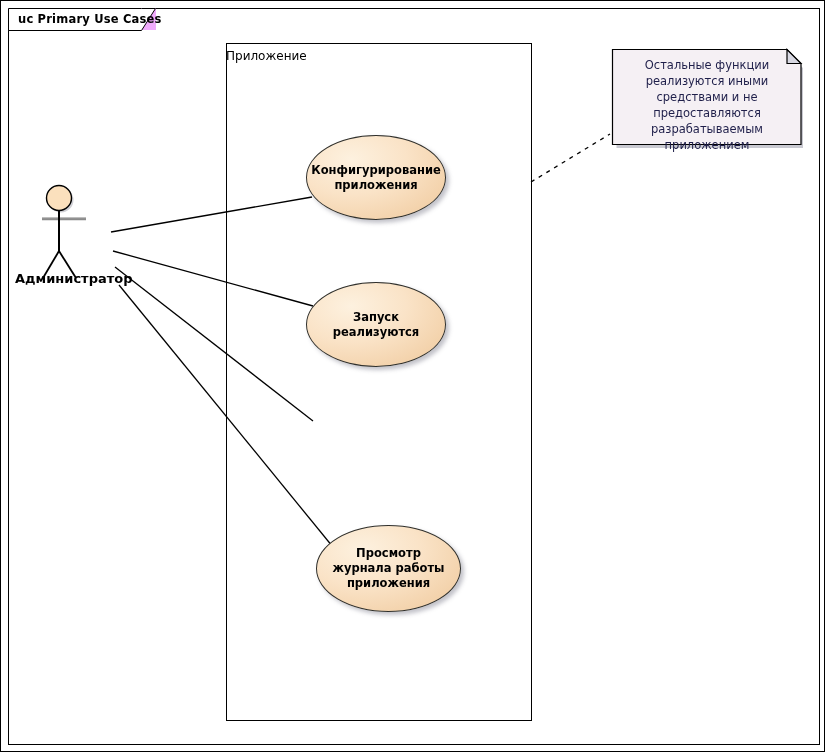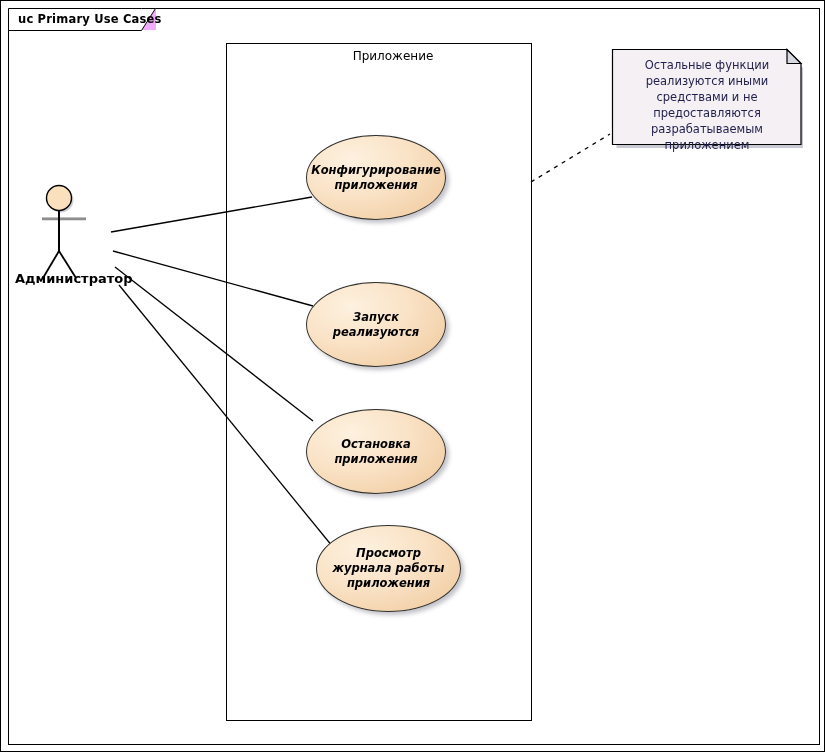--- a/index.html
+++ b/index.html
@@ -63,21 +63,21 @@
     height: 678px;
     box-sizing: border-box;
     border: 1px solid #000000;
     background: transparent;
   }
   #system-boundary-label {
     position: absolute;
     left: 225px;
     top: 48px;
     width: 334px;
-    text-align: center;
+    text-align: left;
     font-size: 12px;
     color: #000000;
   }
   
   #actor {
     position: absolute;
     left: 38px;
     top: 178px;
     width: 120px;
     height: 110px;
@@ -103,21 +103,20 @@
     align-items: center;
     justify-content: center;
     text-align: center;
   }
   .usecase-label {
     font-size: 11.5px;
     font-weight: bold;
     color: #000000;
     line-height: 15px;
     padding: 0 12px;
-    font-style: italic;
   }
   #usecase-0 { left: 305px; top: 134px; width: 140px; height: 85px; }
   #usecase-1 { left: 305px; top: 281px; width: 140px; height: 85px; }
   #usecase-2 { left: 305px; top: 408px; width: 140px; height: 85px; }
   #usecase-3 { left: 315px; top: 524px; width: 145px; height: 87px; }
   
   #note {
     position: absolute;
     left: 610px;
     top: 47px;
@@ -194,23 +193,20 @@
   <div id="actor-label">Администратор</div>
 
   <div class="usecase" id="usecase-0">
     <span class="usecase-label">Конфигурирование приложения</span>
   </div>
 
   <div class="usecase" id="usecase-1">
     <span class="usecase-label">Запуск реализуются</span>
   </div>
 
-  <div class="usecase" id="usecase-2">
-    <span class="usecase-label">Остановка приложения</span>
-  </div>
 
   <div class="usecase" id="usecase-3">
     <span class="usecase-label">Просмотр журнала работы приложения</span>
   </div>
 
   <div id="note">
     <svg width="197" height="103" viewBox="0 0 197 103" style="position:absolute;left:0;top:0;">
 
       <path d="M5.5,5.5 L177,5.5 L192,20 L192,100 L5.5,100 Z" fill="rgba(120,120,140,0.40)"></path>
 

